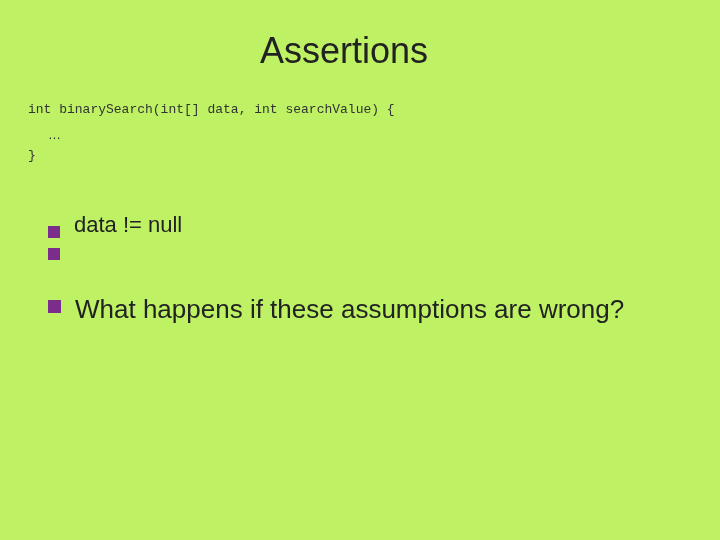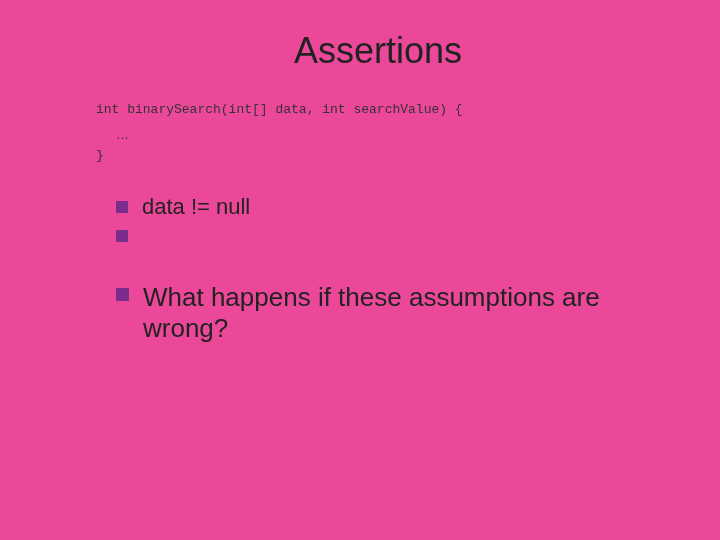--- a/index.html
+++ b/index.html
@@ -12,40 +12,40 @@
       width: 720px;
       height: 540px;
       background: #ffffff;
       font-family: Arial, sans-serif;
       overflow: hidden;
     }
 
     .slide {
       width: 720px;
       height: 540px;
-      background: #ec4899;
+      background: #bef264;
       display: flex;
       flex-direction: column;
-      padding: 30px 60px 40px 96px;
+      padding: 30px 60px 40px 28px;
     }
 
     .title {
       font-size: 36px;
       font-weight: normal;
       color: #222222;
       text-align: center;
       margin-bottom: 28px;
       font-family: Arial, sans-serif;
     }
 
     .code-block {
       font-family: 'Courier New', Courier, monospace;
       font-size: 13px;
       color: #333333;
-      margin-bottom: 10px;
+      margin-bottom: 28px;
       line-height: 1.6;
     }
 
     .code-line {
       display: block;
       white-space: pre;
     }
 
     .ellipsis-line {
       display: block;
@@ -64,42 +64,42 @@
     }
 
     .bullet-list {
       list-style: none;
       margin-top: 18px;
       margin-left: 20px;
     }
 
     .bullet-item {
       display: flex;
-      align-items: center;
+      align-items: flex-end;
       margin-bottom: 10px;
     }
 
     .bullet-square {
       width: 12px;
       height: 12px;
       background: #7b2d8b;
       flex-shrink: 0;
       margin-right: 14px;
     }
 
     .bullet-text {
       font-size: 22px;
       color: #222222;
       font-family: Arial, sans-serif;
     }
 
     .bullet-item-large {
       display: flex;
       align-items: flex-start;
-      margin-top: 30px;
+      margin-top: 24px;
       margin-left: 20px;
     }
 
     .bullet-square-large {
       width: 13px;
       height: 13px;
       background: #7b2d8b;
       flex-shrink: 0;
       margin-right: 14px;
       margin-top: 6px;

